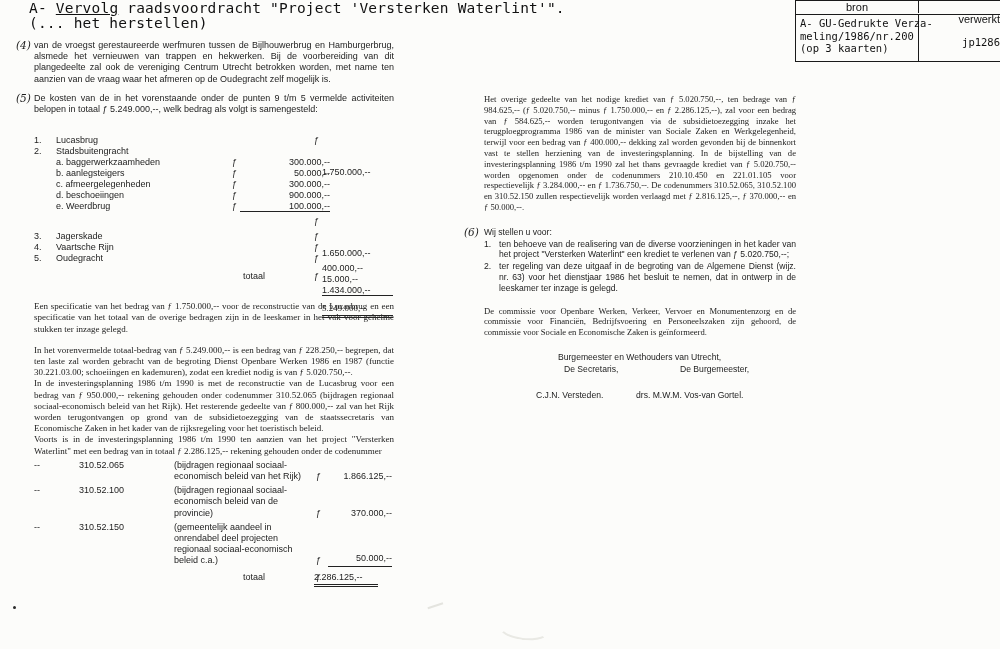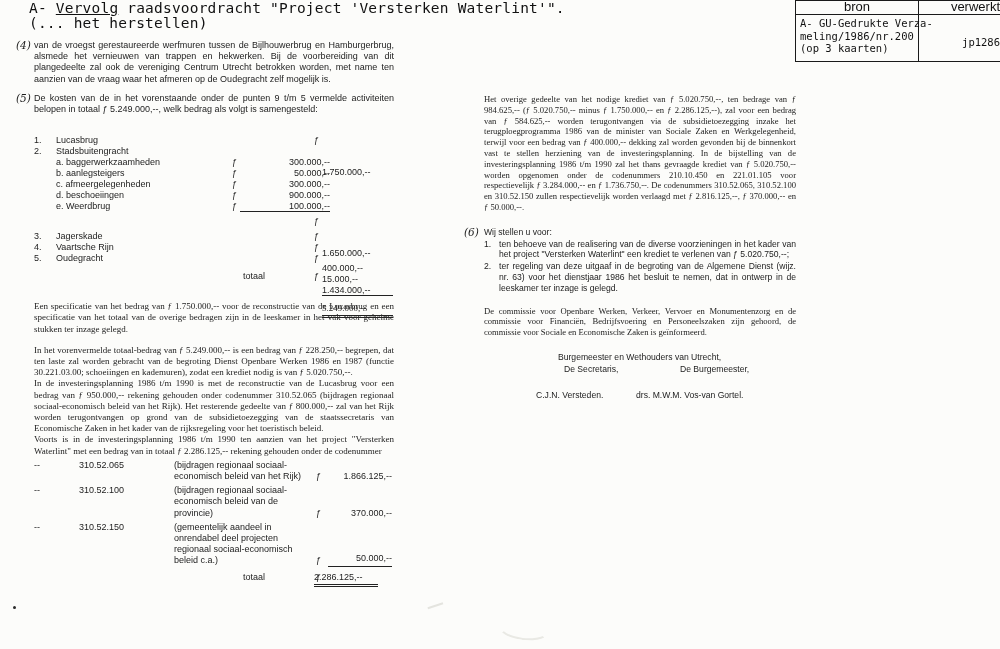--- a/index.html
+++ b/index.html
@@ -8,21 +8,21 @@
         color:#1c1c1c;font-family:"Liberation Sans",sans-serif;}
 
   
   .title-block{position:absolute;left:29px;top:1px;font-family:"DejaVu Sans Mono",monospace;
                font-size:14.5px;line-height:15px;color:#111;letter-spacing:.2px;white-space:nowrap;}
   .u{text-decoration:underline;}
 
   
   .ref-box{position:absolute;left:795px;top:0;width:205px;height:62px;box-sizing:border-box;
            border-top:1.5px solid #1a1a1a;border-left:1.5px solid #1a1a1a;border-bottom:1.5px solid #1a1a1a;}
-  .ref-head{display:flex;height:13px;border-bottom:1.5px solid #1a1a1a;font-size:13px;line-height:12px;color:#111;}
+  .ref-head{display:flex;height:13px;border-bottom:1.5px solid #1a1a1a;font-size:11px;line-height:12px;color:#111;flex-direction:column;}
   .ref-c1{width:123px;flex:none;border-right:1.5px solid #1a1a1a;box-sizing:border-box;}
   .ref-c2{flex:1;text-align:right;}
   .ref-head .ref-c1{text-align:center;}
   .ref-head .ref-c2{padding-left:7px;}
   .ref-body{display:flex;height:47px;font-family:"DejaVu Sans Mono",monospace;font-size:10.5px;line-height:12.5px;color:#111;}
   .ref-body .ref-c1{padding:2px 0 0 4px;white-space:pre;overflow:visible;}
   .ref-body .ref-c2{padding:21px 0 16px 23px;}
 
   
   .col-left{position:absolute;left:16px;top:40px;width:378px;font-size:9px;line-height:11.2px;}

